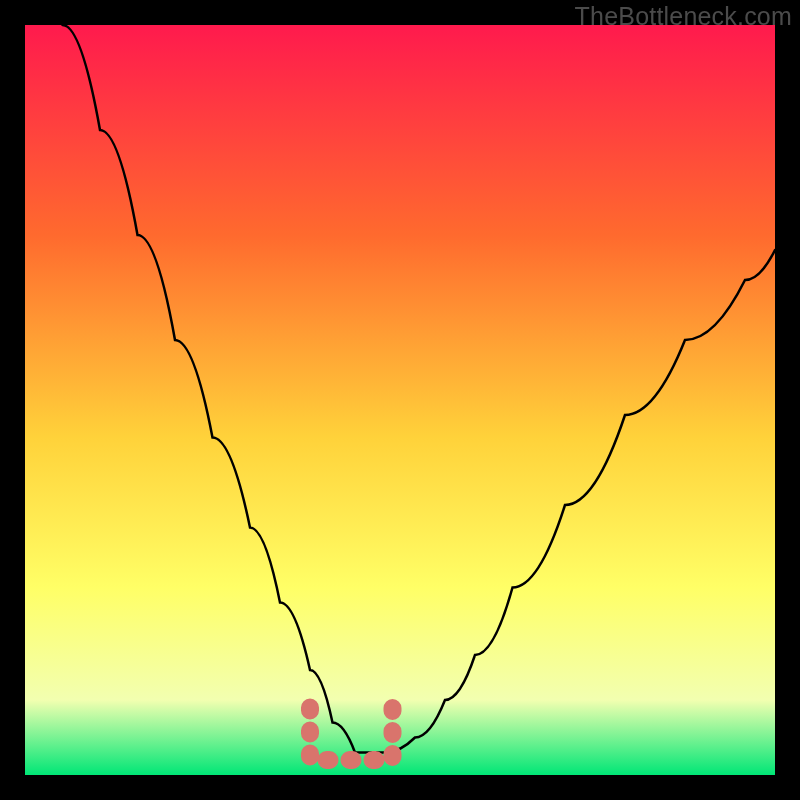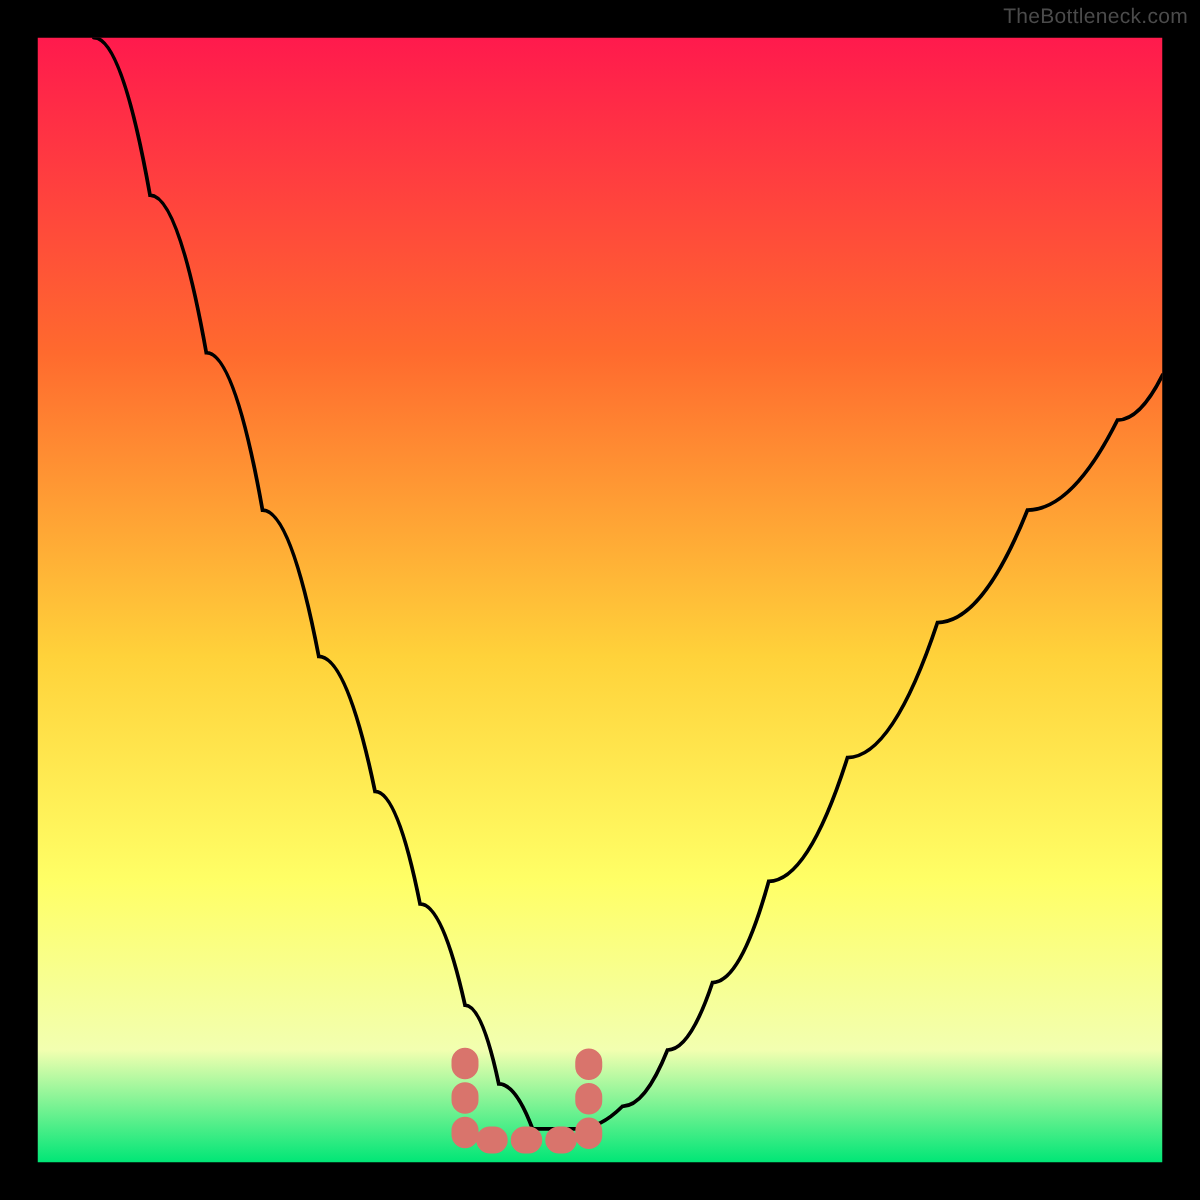--- a/index.html
+++ b/index.html
@@ -24,21 +24,21 @@
     left: 25px;
     top: 25px;
     width: 750px;
     height: 750px;
   }
   .attribution {
     position: absolute;
     top: 2px;
     right: 8px;
     color: #4b4b4b;
-    font-size: 14px;
+    font-size: 25px;
     font-weight: 500;
     letter-spacing: 0.2px;
     margin-left: 15px;
   }
   svg {
     display: block;
   }
 </style>
 </head>
 <body>

